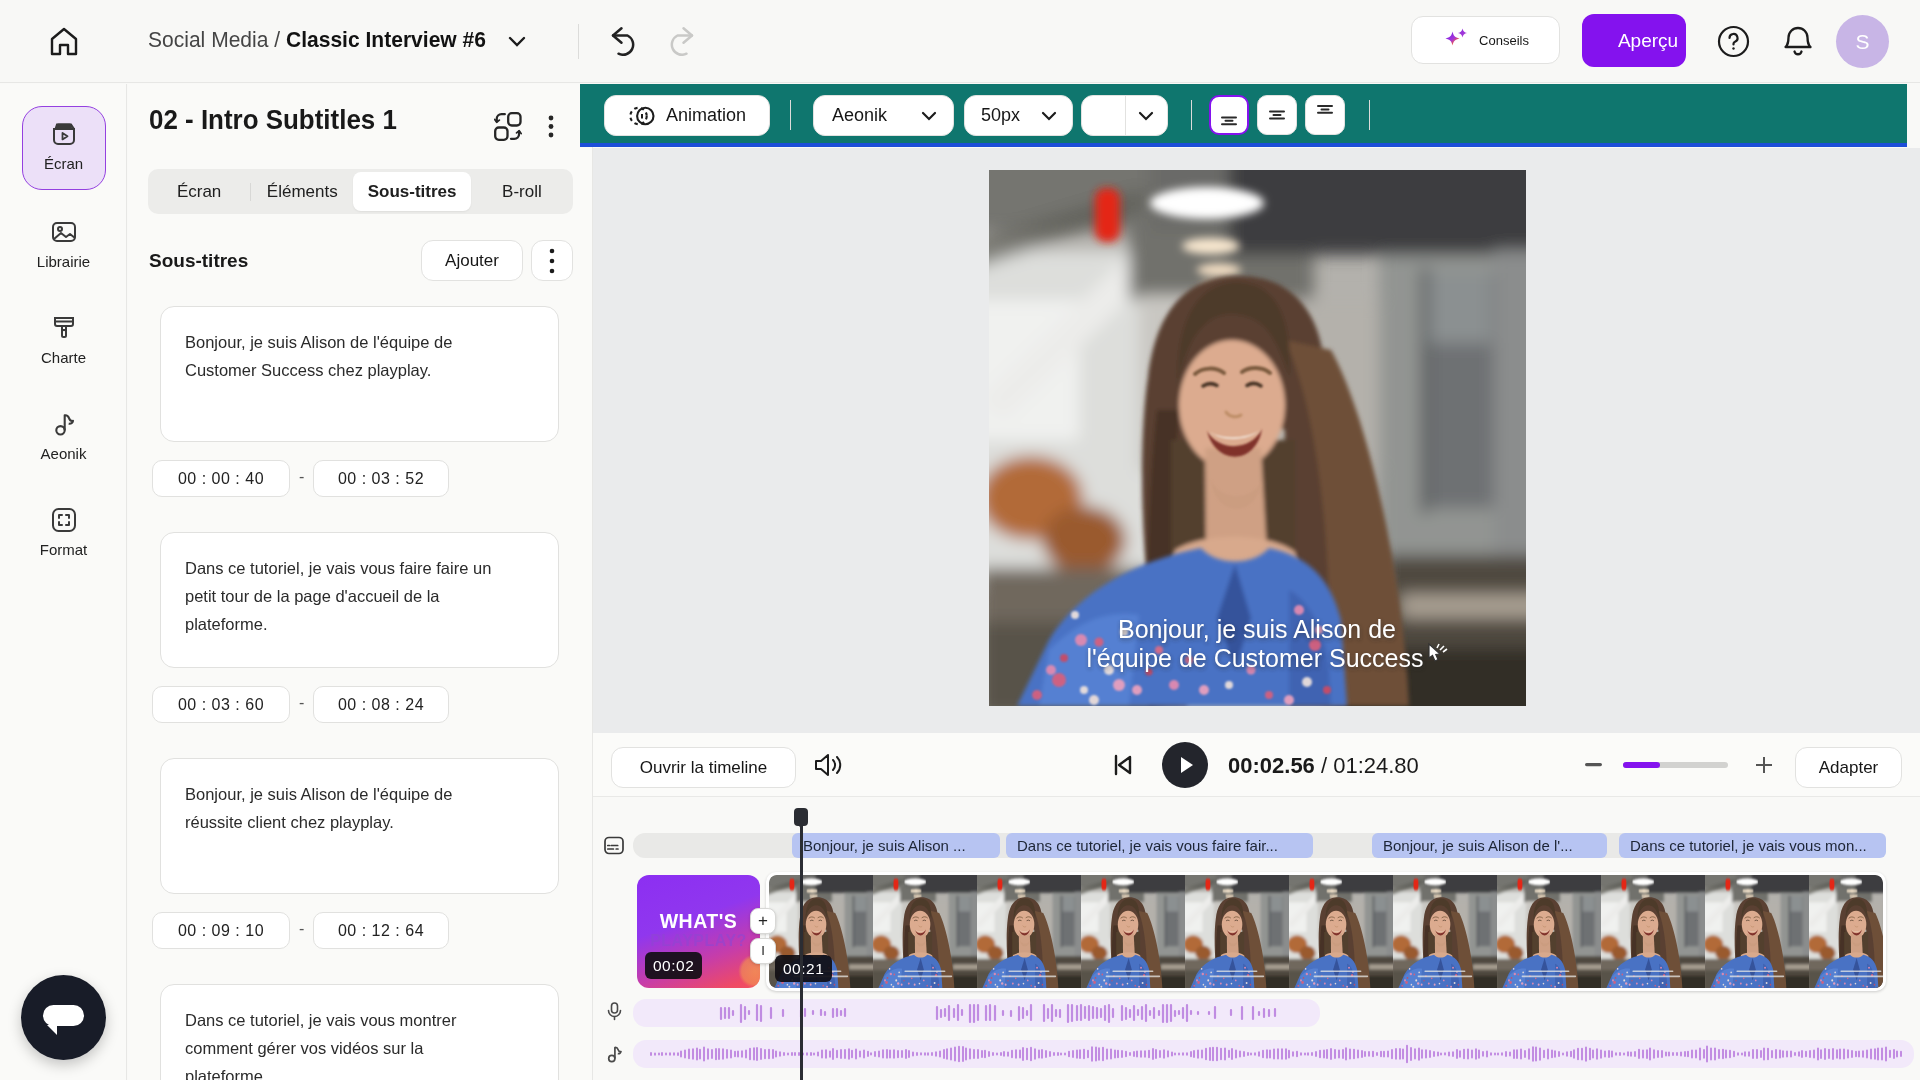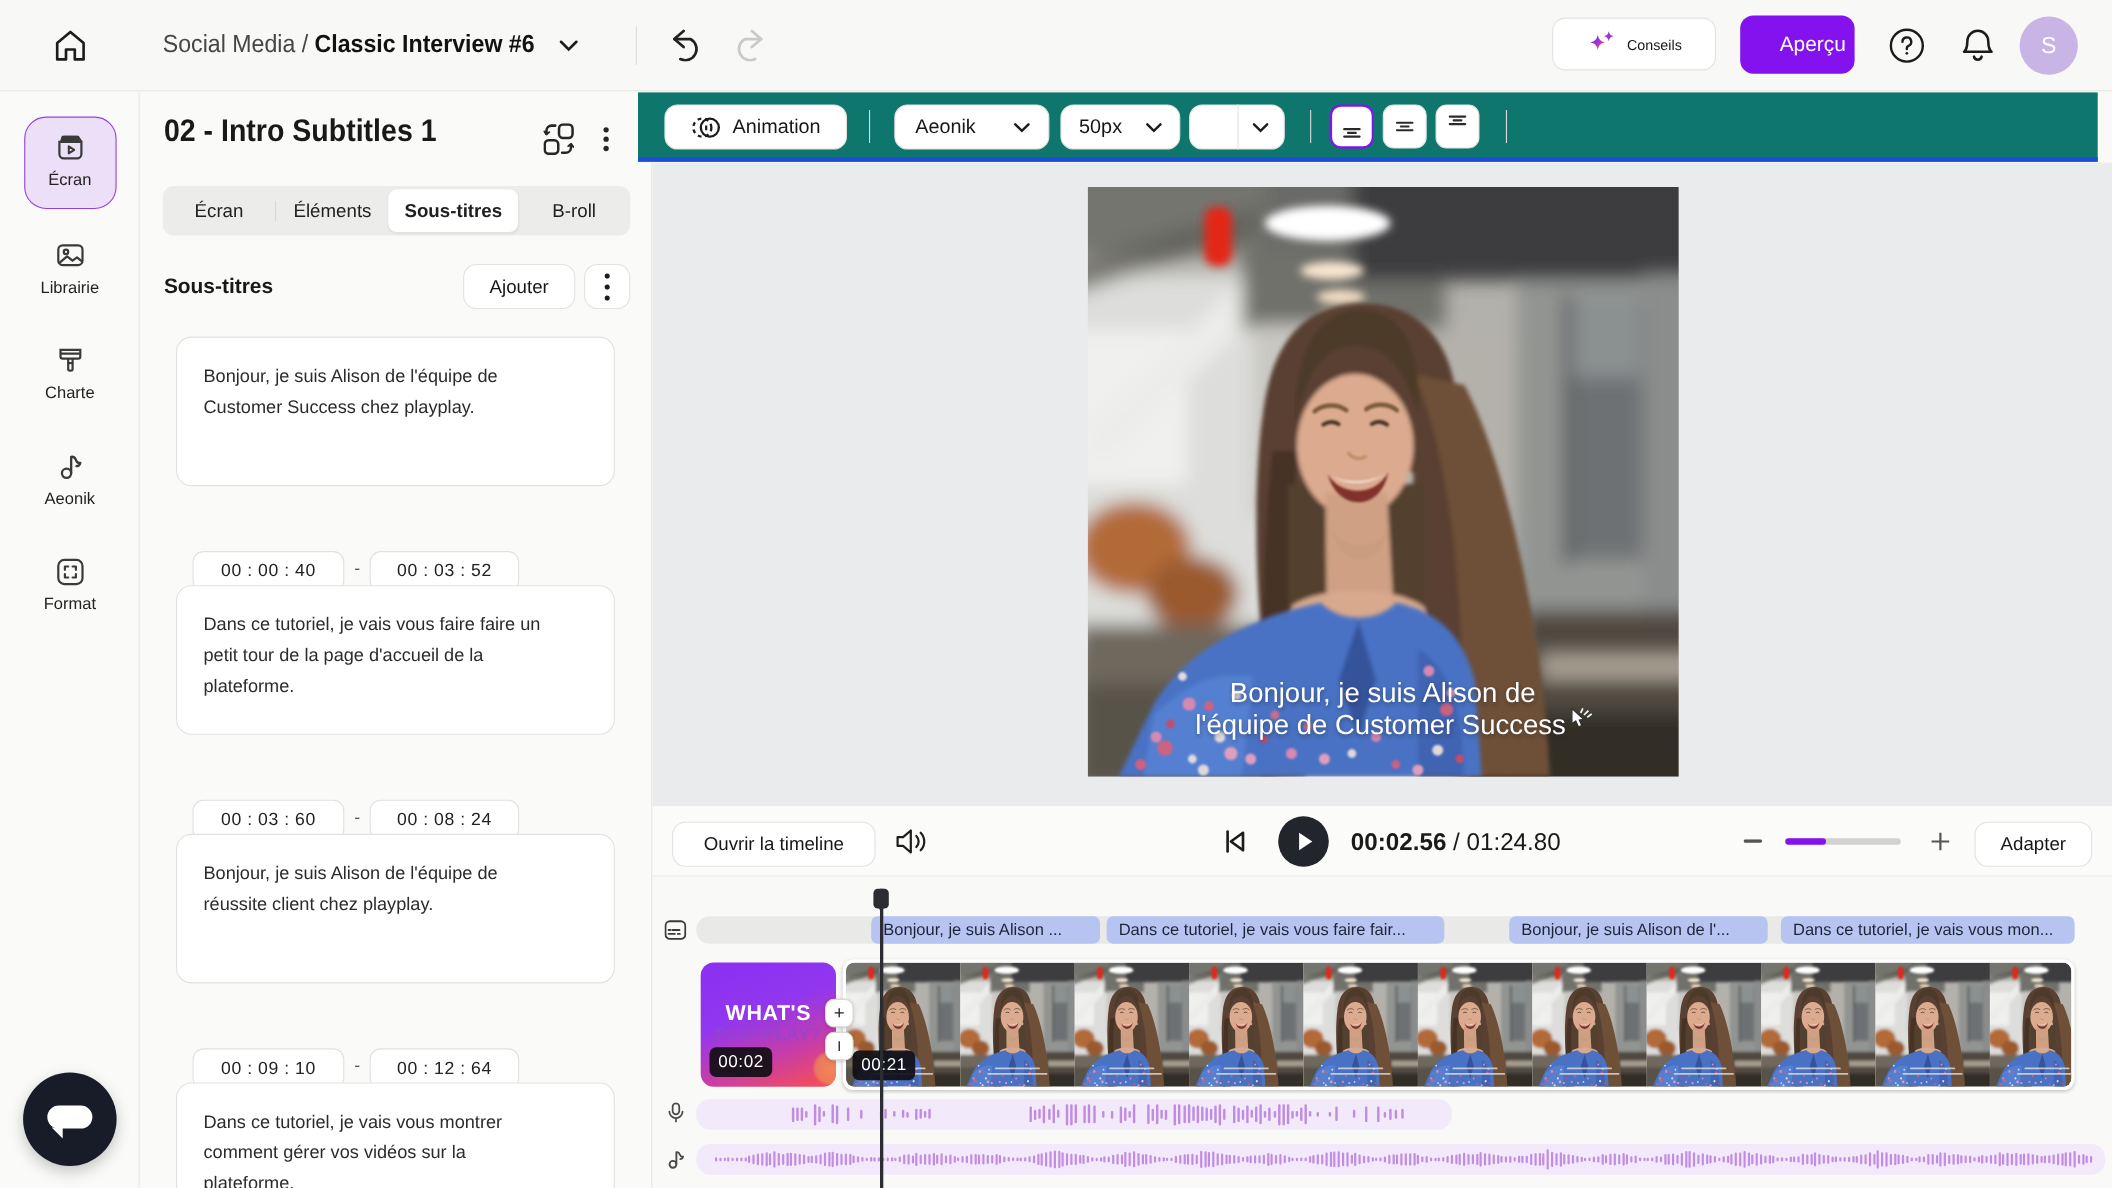--- a/index.html
+++ b/index.html
@@ -30,21 +30,21 @@
   #panel { position:absolute; left:128px; top:84px; width:465px; height:996px; background:#fafaf8; border-right:1px solid #e7e7e5; z-index:20; overflow:hidden; }
   #panel-title { position:absolute; left:21px; top:19px; font-size:28.5px; font-weight:600; color:#191919; transform:scaleX(0.91); transform-origin:0 0; }
   #tabs { position:absolute; left:20px; top:85px; width:425px; height:45px; background:#ececea; border-radius:10px; display:flex; align-items:center; }
   .tab { flex:1; text-align:center; font-size:17px; color:#202020; height:39px; line-height:39px; }
   .tab.sel { background:#fff; border-radius:8px; font-weight:700; box-shadow:0 1px 2px rgba(0,0,0,0.06); }
   .tabsep { width:1px; height:18px; background:#d8d8d6; }
   #st-head { position:absolute; left:21px; top:166px; font-size:19px; font-weight:700; color:#191919; }
   #btn-ajouter { position:absolute; left:293px; top:156px; width:102px; height:41px; font-size:17px; }
   #btn-stdots { position:absolute; left:403px; top:156px; width:42px; height:41px; }
   .card { position:absolute; left:32px; width:399px; height:136px; background:#fff; border:1px solid #e1e1df; border-radius:14px; padding:21px 24px; font-size:16.5px; line-height:28px; color:#2b2b2b; }
-  .trow { position:absolute; left:47px; width:399px; height:37px;margin-top:41px; }
+  .trow { position:absolute; left:24px; width:399px; height:37px; }
   .tfield { position:absolute; top:0; height:37px; background:#fff; border:1px solid #e1e1df; border-radius:10px; display:flex; align-items:center; justify-content:center; font-size:16px; color:#222; letter-spacing:0.5px; }
   .tdash { position:absolute; top:8px; font-size:16px; color:#555; }
 
   
   #toolbar { position:absolute; left:580px; top:84px; width:1327px; height:63px; background:#0f766e; border-bottom:4px solid #1d4ed8; z-index:20; }
   .tbtn { position:absolute; top:11px; height:41px; display:flex; align-items:center; justify-content:center; background:#fff; border:1px solid #e2e2e0; border-radius:12px; font-size:18px; color:#161616; }
   .tsep { position:absolute; top:16px; width:1px; height:30px; background:#dcdcda; }
 
   #canvas { position:absolute; left:593px; top:148px; width:1327px; height:585px; background:#eaebec; }
   #video { position:absolute; left:396px; top:22px; width:537px; height:536px; }

